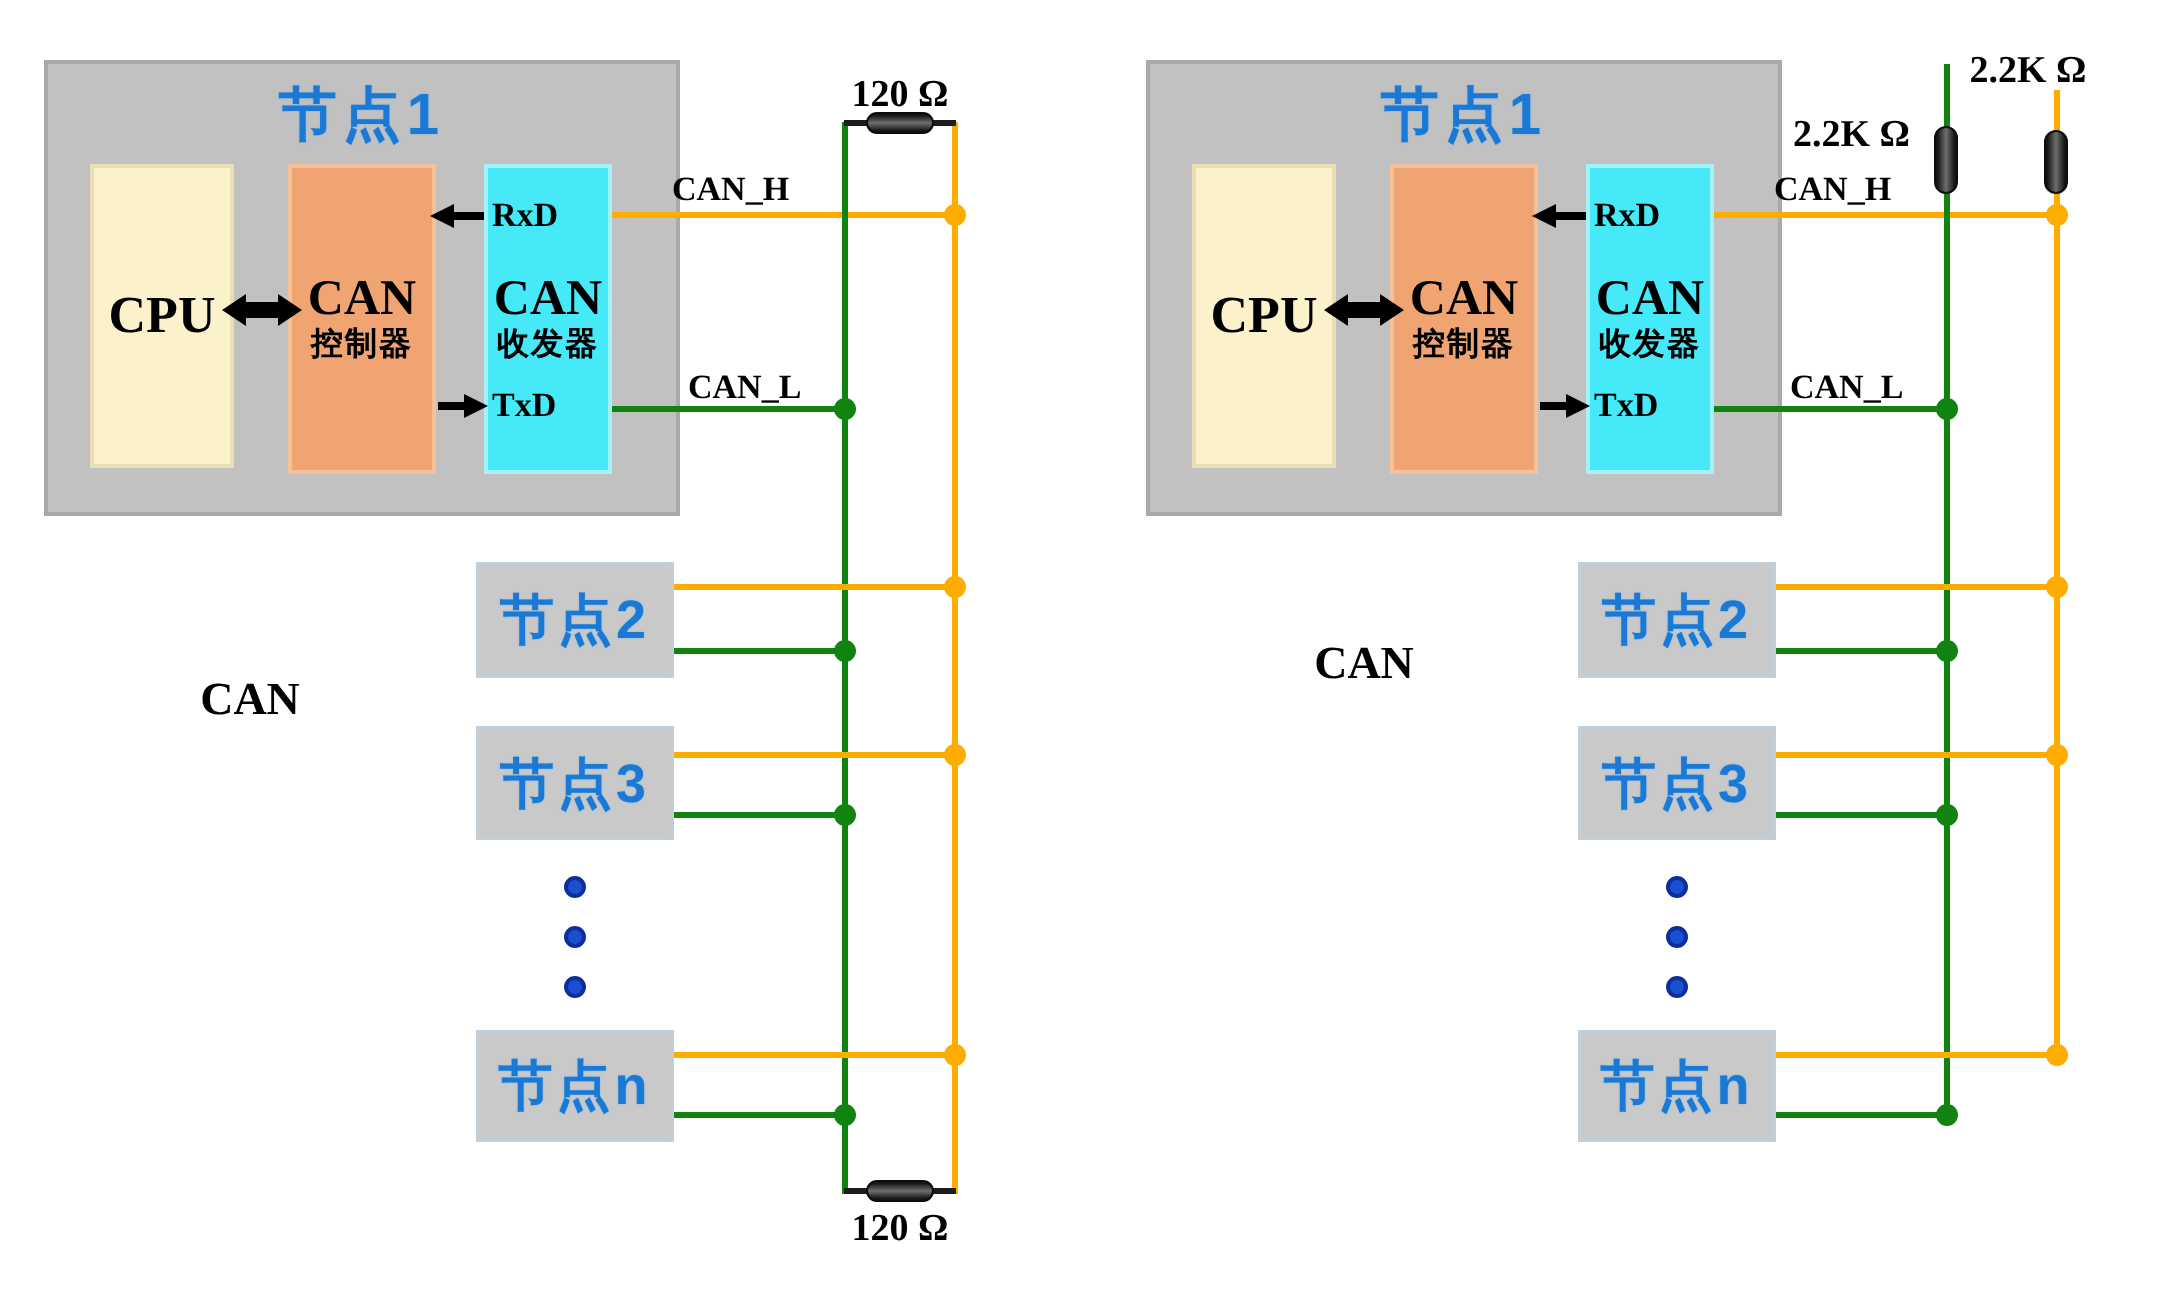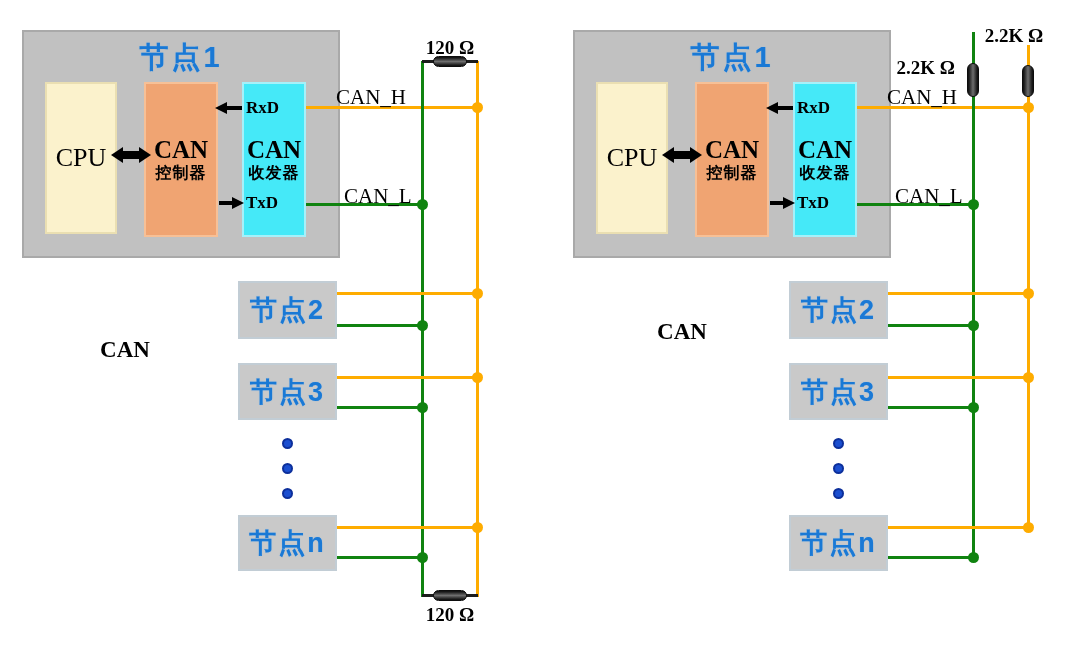--- a/index.html
+++ b/index.html
@@ -13,21 +13,21 @@
   
   .node1-box { position:absolute; left:22px; top:30px; width:318px; height:228px;
     background:#c1c1c1; border:2px solid #a9a9a9; box-sizing:border-box; }
   .node1-title { position:absolute; left:22px; top:38px; width:318px; text-align:center;
     font-size:29px; font-weight:bold; color:var(--blue);
     font-family:"Liberation Sans", sans-serif; letter-spacing:3px;
     text-shadow:0 0 1px #7db4e8; z-index:3; }
   .chipbox { position:absolute; box-sizing:border-box; display:flex; flex-direction:column;
     align-items:center; justify-content:center; z-index:2; text-align:center; }
   .cpu  { left:45px;  top:82px; width:72px; height:152px; background:#fbf2cc; border:2px solid #eadfb2;
-    font-size:26px; font-weight:normal; }
+    font-size:26px; font-weight:bold; }
   .ctrl { left:144px; top:82px; width:74px; height:155px; background:#f0a472; border:2px solid #f7c096; }
   .xcvr { left:242px; top:82px; width:64px; height:155px; background:#45e9f8; border:2px solid #a5f1fa; }
   .chip-big   { font-size:25px; font-weight:bold; line-height:27px; }
   .chip-small { font-size:16px; font-weight:bold; letter-spacing:1px; line-height:20px;
     font-family:"Liberation Sans", sans-serif; }
   .pinlabel { position:absolute; font-size:17px; font-weight:bold; z-index:4; }
 
   
   .h-wire { position:absolute; height:3px; z-index:3; }
   .v-bus  { position:absolute; width:3px;  z-index:3; }
@@ -46,21 +46,21 @@
   .nodebox { position:absolute; left:238px; width:99px; background:#c9c9c9;
     border:2px solid #c2cdd5; box-sizing:border-box; display:flex; align-items:center;
     justify-content:center; font-size:27px; font-weight:bold; color:var(--blue);
     font-family:"Liberation Sans", sans-serif; letter-spacing:2px;
     text-shadow:0 0 1px #7db4e8; z-index:2; }
   .bluedot { position:absolute; left:282px; width:11px; height:11px; border-radius:50%;
     background:#1b4fd0; border:2px solid #0c2f9b; box-sizing:border-box; z-index:4; }
 
   
   .res-label { position:absolute; font-size:19px; font-weight:bold; text-align:center; z-index:6; }
-  .buslabel  { position:absolute; font-size:21px; font-weight:normal; z-index:6; }
+  .buslabel  { position:absolute; font-size:17px; font-weight:bold; z-index:6; }
   .caption   { position:absolute; text-align:center; font-weight:bold; font-size:23px;
     line-height:28px; color:#000; z-index:2; }
 
   
   .arrow-shaft { position:absolute; background:#000; z-index:4; }
   .tri { position:absolute; width:0; height:0; z-index:4; }
   .tri-left  { border-top:6px solid transparent; border-bottom:6px solid transparent; border-right:12px solid #000; }
   .tri-right { border-top:6px solid transparent; border-bottom:6px solid transparent; border-left:12px solid #000; }
   .tri-left.big  { border-top-width:8px; border-bottom-width:8px; border-right-width:12px; }
   .tri-right.big { border-top-width:8px; border-bottom-width:8px; border-left-width:12px; }

